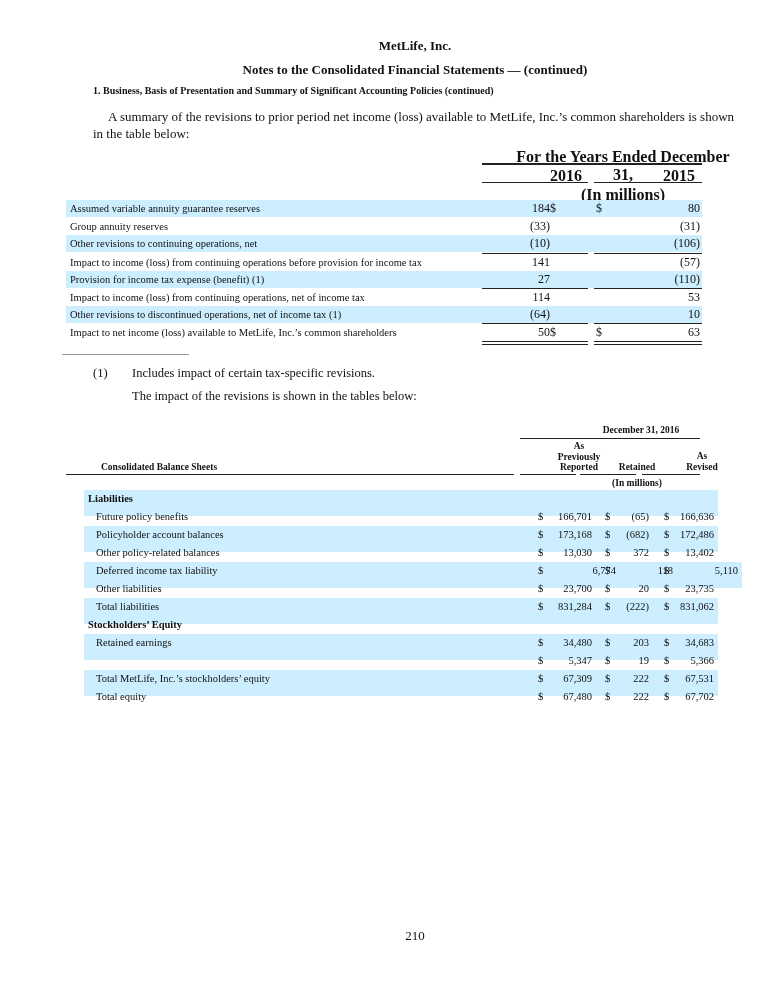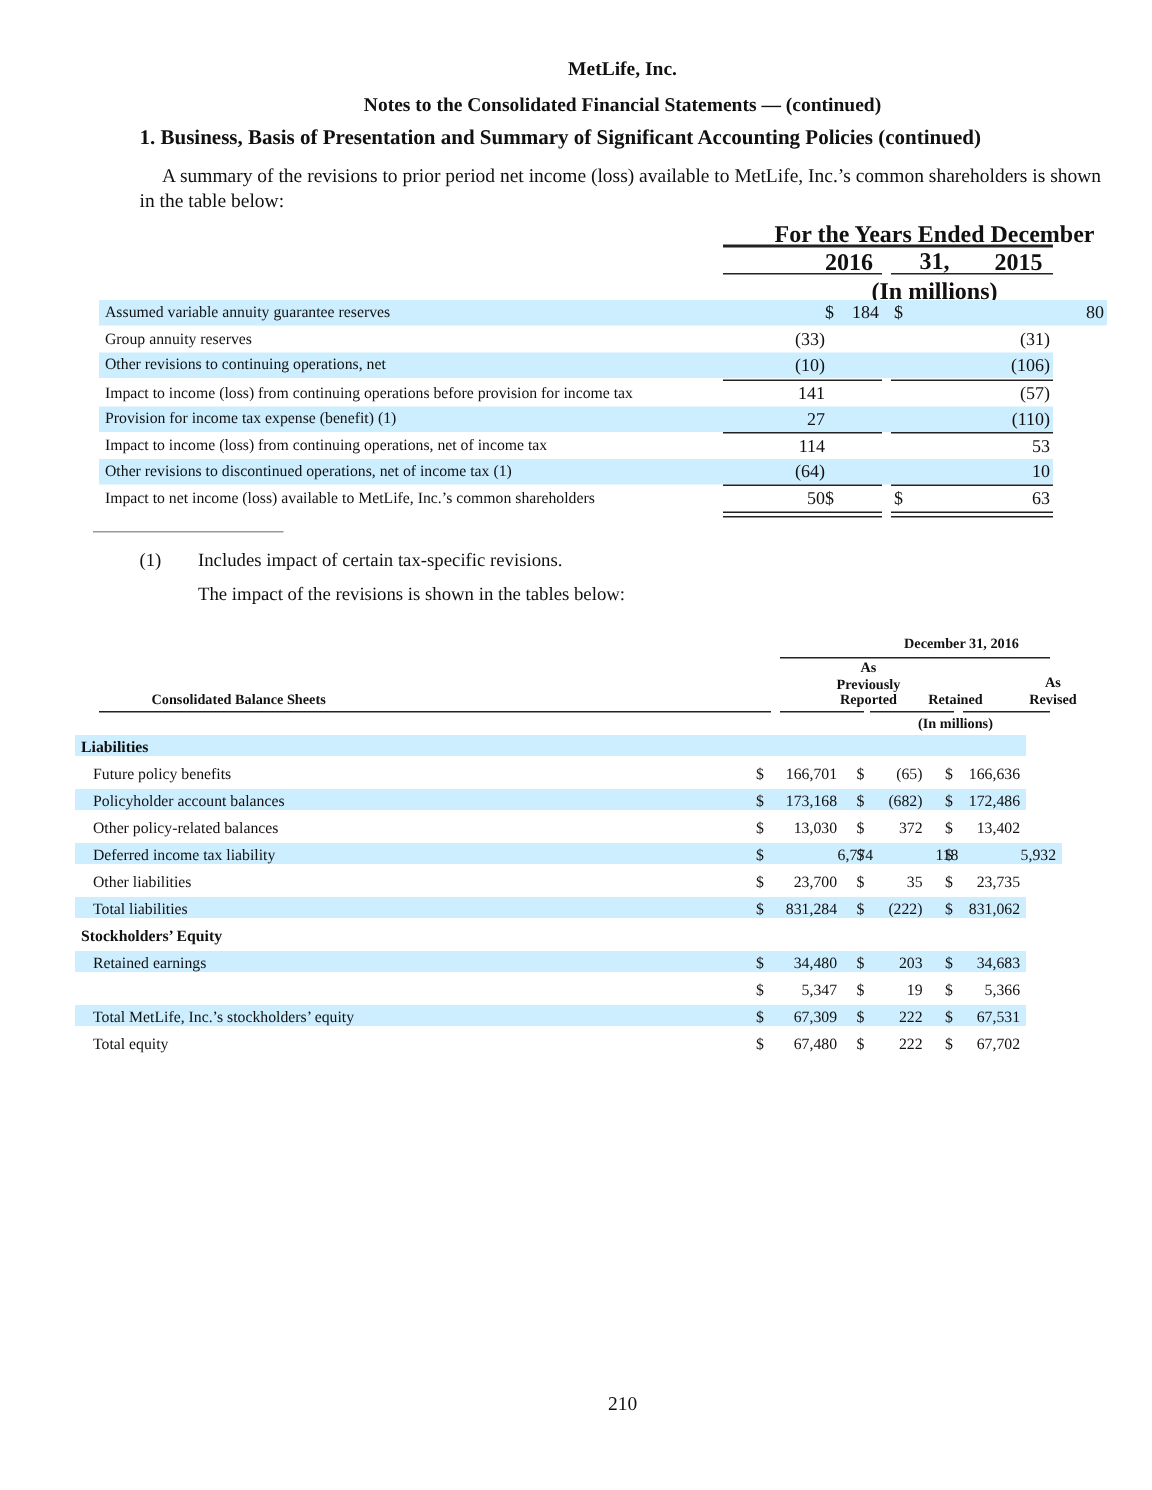--- a/index.html
+++ b/index.html
@@ -2,21 +2,21 @@
 <html><head>
 <meta charset="utf-8">
 <style>
   html, body { margin: 0; padding: 0; background: #ffffff; }
   body { width: 768px; height: 993px; position: relative; font-family: "Liberation Serif", "DejaVu Serif", serif; color: #111; }
   .abs { position: absolute; padding-left: 31px; }
   .center { left: 0; width: 768px; text-align: center; }
   .b { font-weight: bold; }
   .title { top: 38px; font-size: 13px; }
   .subtitle { top: 62px; font-size: 13px; }
-  .section { top: 85px; left: 62px; font-size: 14px; }
+  .section { top: 85px; left: 62px; font-size: 10px; }
   .intro { top: 108px; left: 62px; width: 650px; font-size: 13px; line-height: 17px; text-indent: 15px; }
 
   
   .t1-hdr { font-size: 16px; font-weight: bold; text-align: center; }
   .rule { position: absolute; height: 0; border-top: 1px solid #222; }
   .rule2 { position: absolute; height: 0; border-top: 2px solid #222; }
   .dbl { position: absolute; height: 2px; border-top: 1px solid #222; border-bottom: 1px solid #222; }
   .row1 { position: absolute; left: 66px; width: 636px; height: 17px; font-size: 10.5px; line-height: 17px; }
   .row1.shade { background: #cceeff; }
   .row1 .lbl { position: absolute; left: 4px; top: 0; }
@@ -26,21 +26,21 @@
   .row1 .v2 { position: absolute; right: 2px; top: 0; font-size: 12px; }
   .row1 .d1, .row1 .d2 { font-size: 12px; }
 
   .fn-rule { top: 354px; left: 62px; width: 96px; border-top: 1px solid #999; }
   .fn { top: 366px; left: 62px; font-size: 12.5px; }
   .fn-text { top: 366px; left: 101px; font-size: 12.5px; }
   .impact { top: 389px; left: 101px; font-size: 12.5px; }
 
   
   .t2-hdr { font-size: 9.5px; font-weight: bold; text-align: center; line-height: 10.5px; }
-  .row2 { position: absolute; left: 50px; width: 634px; height: 14px; font-size: 10.5px; line-height: 18px; }
+  .row2 { position: absolute; left: 84px; width: 634px; height: 26px; font-size: 10.5px; line-height: 18px; }
   .row2.shade { background: #cceeff; }
   .row2 .lbl { position: absolute; left: 12px; top: 0; }
   .row2 .lbl.sec { left: 4px; font-weight: bold; }
   .row2 .cell { position: absolute; top: 0; }
   .row2 .d1 { left: 454px; }
   .row2 .v1 { right: 126px; text-align: center; }
   .row2 .d2 { left: 521px; }
   .row2 .v2 { right: 69px; text-align: right; }
   .row2 .d3 { left: 580px; }
   .row2 .v3 { right: 4px; text-align: right; }
@@ -57,21 +57,21 @@
 
 <div>
   <div class="abs t1-hdr" style="top:148px; left:482px; width:220px;">For the Years Ended December 31,</div>
   <div class="rule2" style="top:163px; left:482px; width:220px;"></div>
   <div class="abs t1-hdr" style="top:167px; left:482px; width:106px;">2016</div>
   <div class="abs t1-hdr" style="top:167px; left:594px; width:108px;">2015</div>
   <div class="rule" style="top:182px; left:482px; width:106px;"></div>
   <div class="rule" style="top:182px; left:594px; width:108px;"></div>
   <div class="abs t1-hdr" style="top:186px; left:482px; width:220px;">(In millions)</div>
 
-  <div class="row1 shade" style="top:200px;padding-left:36px;">
+  <div class="row1 shade" style="top:200px;">
     <span class="lbl">Assumed variable annuity guarantee reserves</span>
     <span class="d1">$</span>
     <span class="v1">184</span>
     <span class="d2">$</span>
     <span class="v2">80</span>
   </div>
   <div class="row1" style="top:218px;">
     <span class="lbl">Group annuity reserves</span>
     <span class="d1"></span>
     <span class="v1">(33)</span>
@@ -185,28 +185,28 @@
     <span class="cell d3">$</span>
     <span class="cell v3">13,402</span>
   </div>
   <div class="row2 shade" style="top:562px;padding-left:24px;">
     <span class="lbl">Deferred income tax liability</span>
     <span class="cell d1">$</span>
     <span class="cell v1">6,774</span>
     <span class="cell d2">$</span>
     <span class="cell v2">118</span>
     <span class="cell d3">$</span>
-    <span class="cell v3">5,932</span>
+    <span class="cell v3">5,110</span>
   </div>
   <div class="row2" style="top:580px;">
     <span class="lbl">Other liabilities</span>
     <span class="cell d1">$</span>
     <span class="cell v1">23,700</span>
     <span class="cell d2">$</span>
-    <span class="cell v2">35</span>
+    <span class="cell v2">20</span>
     <span class="cell d3">$</span>
     <span class="cell v3">23,735</span>
   </div>
   <div class="row2 shade" style="top:598px;">
     <span class="lbl">Total liabilities</span>
     <span class="cell d1">$</span>
     <span class="cell v1">831,284</span>
     <span class="cell d2">$</span>
     <span class="cell v2">(222)</span>
     <span class="cell d3">$</span>

